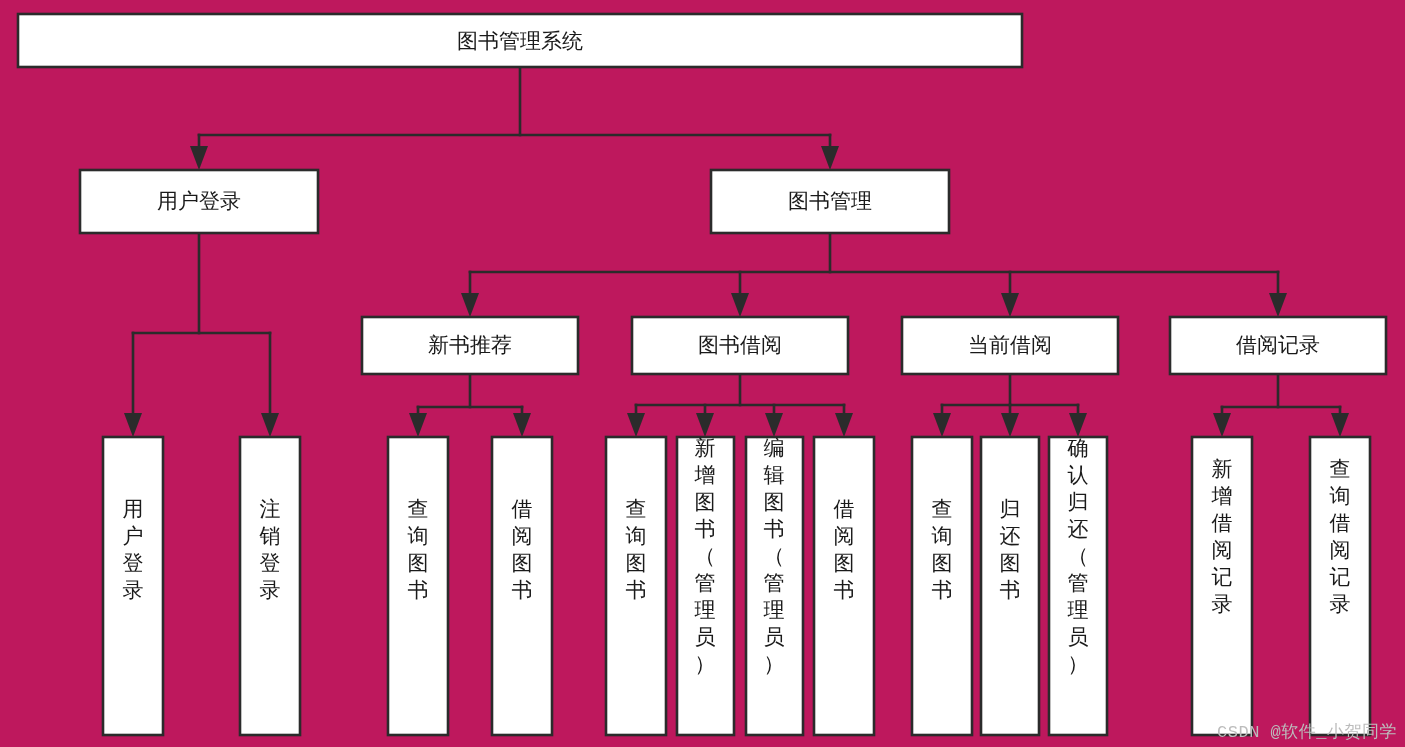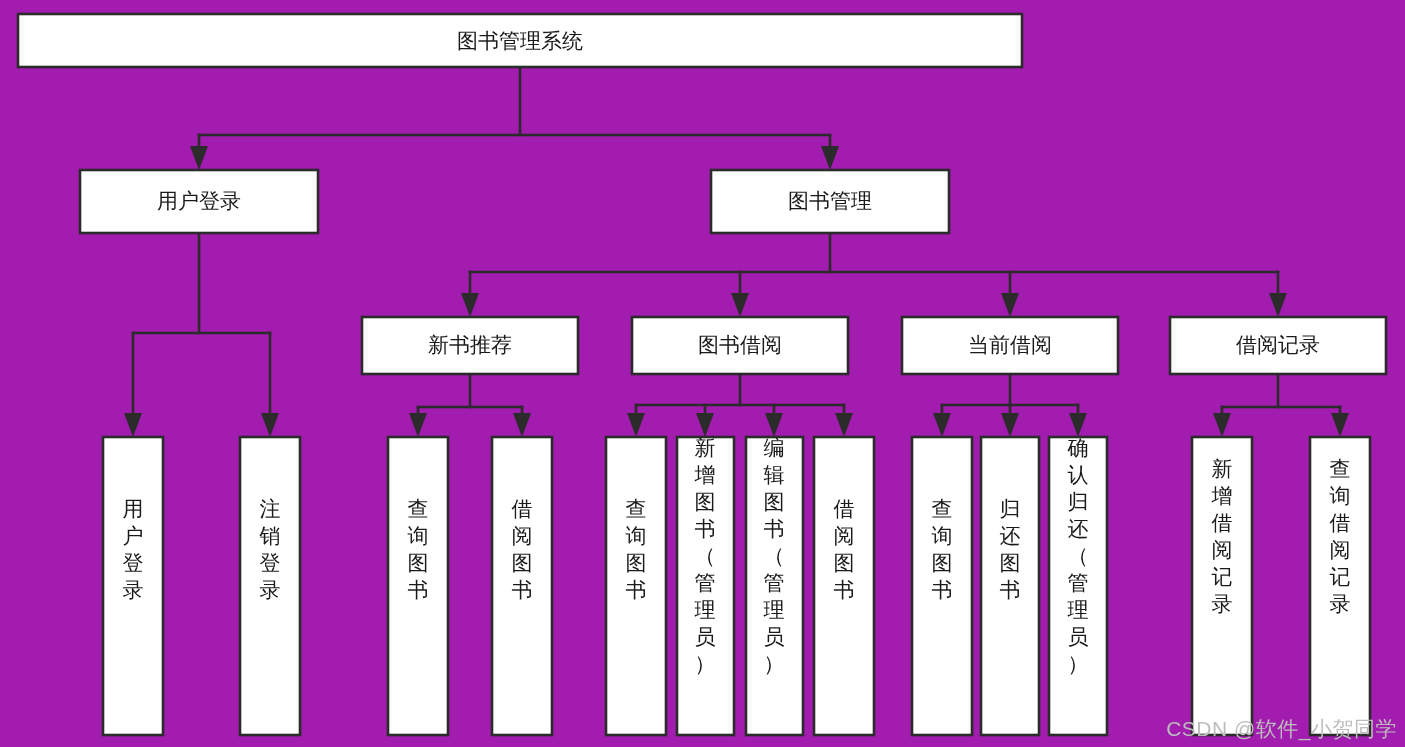--- a/index.html
+++ b/index.html
@@ -10,21 +10,21 @@
   body {
     width: 1405px;
     height: 747px;
     font-family: "Liberation Sans", "DejaVu Sans", sans-serif;
     overflow: hidden;
   }
   #diagram-root {
     position: relative;
     width: 1405px;
     height: 747px;
-    background: #a21caf;
+    background: #be185d;
   }
   svg#tree-svg {
     position: absolute;
     left: 0;
     top: 0;
     width: 1405px;
     height: 747px;
     display: block;
   }
   .node-box {
@@ -52,22 +52,22 @@
   .node-label-v {
     font-family: "Liberation Sans", "DejaVu Sans", sans-serif;
     font-size: 21px;
     fill: #1a1a1a;
     text-anchor: middle;
   }
   .watermark {
     position: absolute;
     right: 8px;
     bottom: 4px;
-    font-family: Liberation Sans, sans-serif;
-    font-size: 21px;
+    font-family: Liberation Mono, monospace;
+    font-size: 17px;
     color: #bcbcbc;
     white-space: nowrap;
     letter-spacing: 0.5px;
     user-select: none;
   }
 </style>
 </head>
 <body>
 
 <div id="diagram-root">

